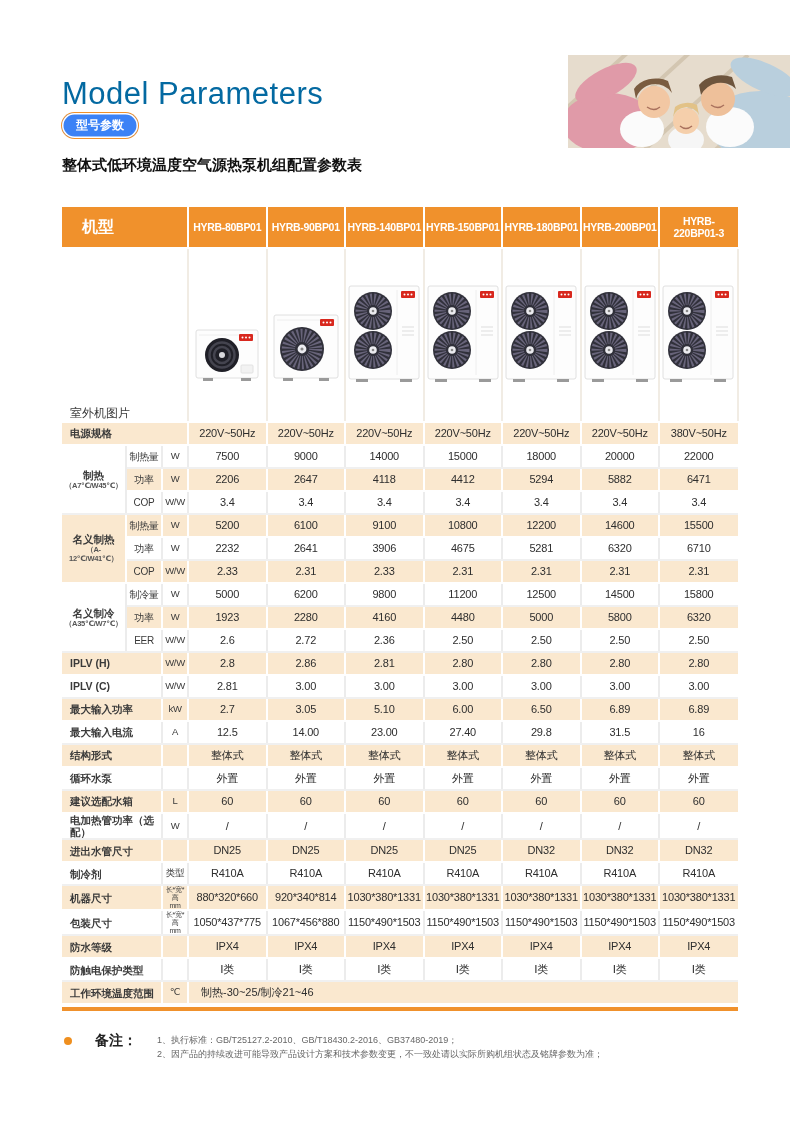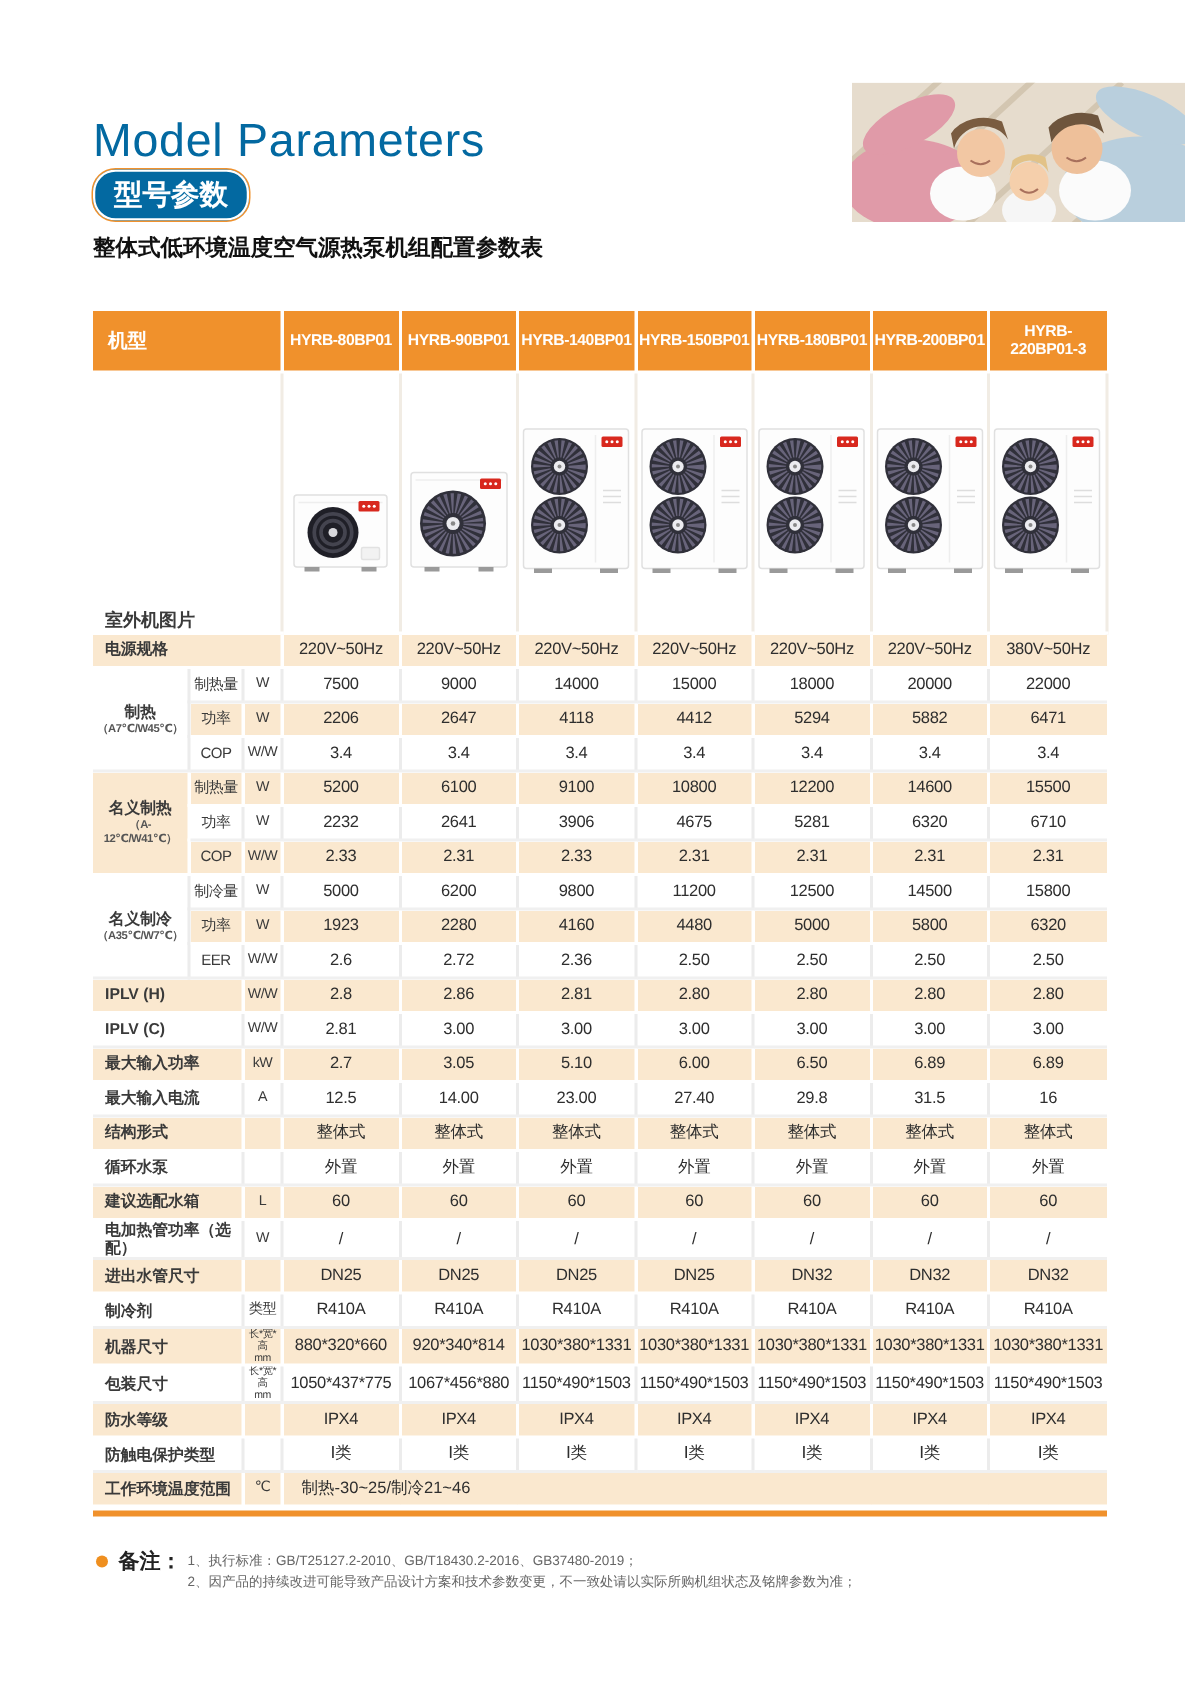--- a/index.html
+++ b/index.html
@@ -10,21 +10,21 @@
   }
   .page{position:relative;width:800px;height:1131px;overflow:hidden;}
 
   
   .title-en{
     position:absolute;left:62px;top:76px;margin:0;
     font-size:31px;font-weight:400;color:#0369a1;letter-spacing:.5px;
   }
   .badge{
     position:absolute;left:62px;top:113px;
-    background:#0369a1;color:#fff;font-size:19px;font-weight:700;
+    background:#3b82f6;color:#fff;font-size:12px;font-weight:700;
     padding:4px 14px;border-radius:15px;
     box-shadow:inset 0 0 0 1.5px #fff, 0 0 0 1px #f0912c;
   }
   .photo{
     position:absolute;left:568px;top:55px;width:222px;height:93px;overflow:hidden;
   }
   .table-title{
     position:absolute;left:62px;top:156px;margin:0;
     font-size:15px;font-weight:700;color:#111;
   }
@@ -34,45 +34,45 @@
   table{border-collapse:collapse;table-layout:fixed;width:676px;}
   th,td{border-right:2px solid #fff;border-bottom:2px solid #fff;
         text-align:center;vertical-align:middle;padding:0 1px;
         font-size:10.5px;line-height:1.15;overflow:hidden;}
   th:last-child,td:last-child{border-right:none;}
 
   thead th{
     background:#f0912c;color:#fff;height:40px;font-weight:700;
     font-size:10.5px;letter-spacing:-.3px;
   }
-  th.mlab{text-align:left;padding-left:10px;font-size:13px;letter-spacing:0;}
+  th.mlab{text-align:left;padding-left:20px;font-size:16px;letter-spacing:0;}
 
   tr.peach td{background:#fae8cf;}
   tr.white td{background:#fff;border-right-color:#ececec;border-bottom-color:#f0f0f0;}
 
   td{height:21px;}
   td.lbl{text-align:left;padding-left:8px;font-weight:700;color:#3a3a3a;margin-top:39px;}
   td.glab{text-align:center;font-weight:700;color:#3a3a3a;}
   td.glab .g2{font-size:7.5px;font-weight:700;color:#555;margin-top:1px;letter-spacing:-.3px;text-align:center;}
   td.sub{font-weight:400;color:#3a3a3a;font-size:10px;letter-spacing:-.3px;}
   td.unit{font-size:9.5px;color:#3a3a3a;letter-spacing:-.3px;}
   td.unit .u1{font-size:7px;line-height:1.1;letter-spacing:-.3px;}
   td.val{font-size:11px;letter-spacing:-.2px;color:#2e2e2e;}
   td.vspan{text-align:left;padding-left:12px;font-size:11px;color:#2e2e2e;}
 
   tr.imgrow td{background:#fff;border-right:2px solid #f1ece4;border-bottom:2px solid #fff;
                height:172px;vertical-align:bottom;}
-  td.ilbl{text-align:left;padding-left:8px;font-weight:700;font-size:12px;
+  td.ilbl{text-align:left;padding-left:8px;font-weight:400;font-size:12px;
           vertical-align:middle;color:#3a3a3a;}
   .img-cell svg{display:block;margin:0 auto 38px auto;}
 
   .bottom-bar{height:4px;background:#f0912c;margin-top:2px;}
 
   
-  .notes{position:absolute;left:64px;top:1032px;width:690px;display:flex;align-items:flex-start;}
+  .notes{position:absolute;left:64px;top:1032px;width:690px;display:flex;align-items:flex-start;gap:16px;}
   .notes .dot{width:8px;height:8px;border-radius:50%;background:#ef8f1f;margin-top:5px;flex:none;}
   .notes .nlabel{font-size:14px;font-weight:700;color:#222;margin:0 4px 0 7px;flex:none;}
   .notes .nlines{font-size:9px;color:#666;line-height:1.5;padding-top:2px;}
 </style>
 </head>
 <body>
 
 <div class="page">
 
   <h1 class="title-en">Model Parameters</h1>

